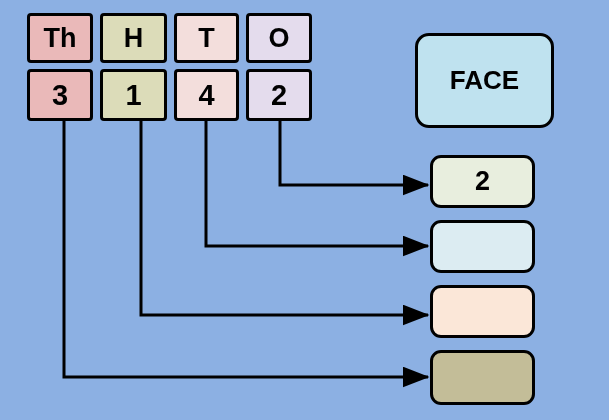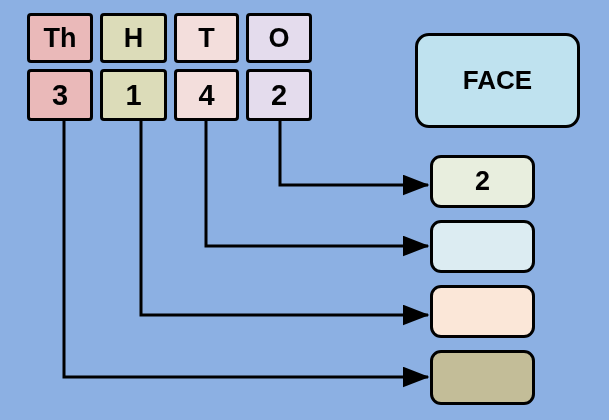--- a/index.html
+++ b/index.html
@@ -84,21 +84,21 @@
   <div class="card place-label" style="left: 27px; top: 13px; width: 66px; height: 50px; background: rgb(234, 185, 185); border-color: rgb(0, 0, 0);">Th</div>
   <div class="card place-label" style="left: 100px; top: 13px; width: 67px; height: 50px; background: rgb(220, 220, 185); border-color: rgb(0, 0, 0);">H</div>
   <div class="card place-label" style="left: 174px; top: 13px; width: 65px; height: 50px; background: rgb(243, 222, 220); border-color: rgb(0, 0, 0);">T</div>
   <div class="card place-label" style="left: 246px; top: 13px; width: 66px; height: 50px; background: rgb(228, 220, 237); border-color: rgb(0, 0, 0);">O</div>
 
   <div class="card digit-cell" style="left: 27px; top: 69px; width: 66px; height: 52px; background: rgb(234, 185, 185); border-color: rgb(0, 0, 0);">3</div>
   <div class="card digit-cell" style="left: 100px; top: 69px; width: 67px; height: 52px; background: rgb(220, 220, 185); border-color: rgb(0, 0, 0);">1</div>
   <div class="card digit-cell" style="left: 174px; top: 69px; width: 65px; height: 52px; background: rgb(243, 222, 220); border-color: rgb(0, 0, 0);">4</div>
   <div class="card digit-cell" style="left: 246px; top: 69px; width: 66px; height: 52px; background: rgb(228, 220, 237); border-color: rgb(0, 0, 0);">2</div>
 
-  <div class="card face-value-card" style="left: 415px; top: 33px; width: 165px; height: 95px; background: rgb(191, 226, 239); border-color: rgb(0, 0, 0);">
+  <div class="card face-value-card" style="left: 415px; top: 33px; width: 139px; height: 95px; background: rgb(191, 226, 239); border-color: rgb(0, 0, 0);">
     <span>FACE</span>
   </div>
 
   <div class="card result-card" style="left: 430px; top: 155px; width: 105px; height: 53px; background: rgb(232, 238, 222); border-color: rgb(0, 0, 0);">2</div>
   <div class="card result-card" style="left: 430px; top: 220px; width: 105px; height: 53px; background: rgb(220, 236, 242); border-color: rgb(0, 0, 0);"></div>
   <div class="card result-card" style="left: 430px; top: 285px; width: 105px; height: 53px; background: rgb(251, 231, 216); border-color: rgb(0, 0, 0);"></div>
   <div class="card result-card" style="left: 430px; top: 350px; width: 105px; height: 55px; background: rgb(195, 189, 152); border-color: rgb(0, 0, 0);"></div>
 
 </div>
 

